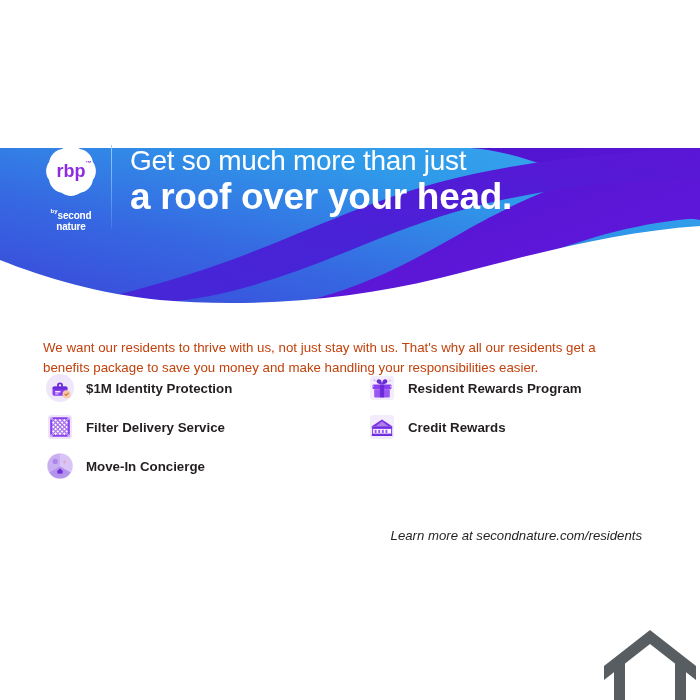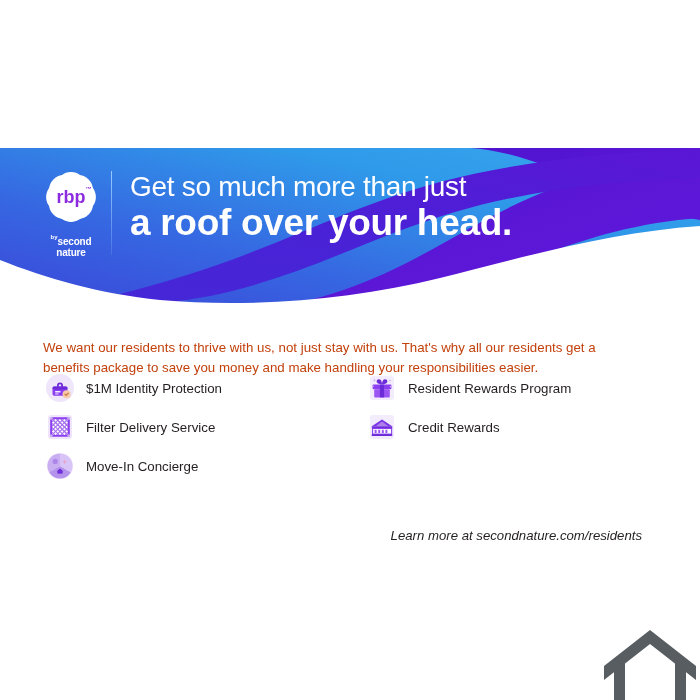--- a/index.html
+++ b/index.html
@@ -27,21 +27,21 @@
   }
   .banner svg {
     display: block;
     width: 700px;
     height: 160px;
   }
 
   .banner-content {
     position: absolute;
     left: 0;
-    top: 164px;
+    top: 138px;
     width: 697px;
     height: 160px;
     pointer-events: none;
   }
 
   
   .logo-block {
     position: absolute;
     left: 38px;
     top: 4px;
@@ -132,20 +132,21 @@
     width: 28px;
     height: 28px;
     flex: 0 0 28px;
     margin-right: 12px;
   }
   .benefit .bi svg { display: block; width: 28px; height: 28px; }
   .benefit .blabel {
     font-size: 13.3px;
     color: #231f20;
     white-space: nowrap;
+    font-weight: bold;
   }
 
   
   .learn-more {
     position: absolute;
     right: 58px;
     top: 528px;
     font-size: 13.2px;
     font-style: italic;
     color: #231f20;

